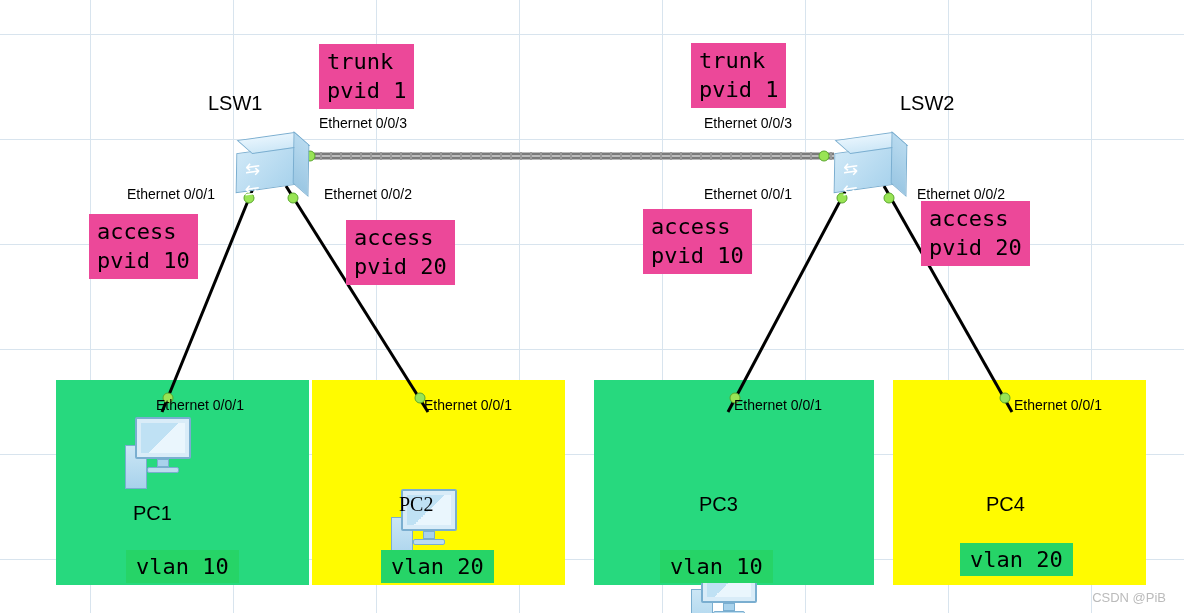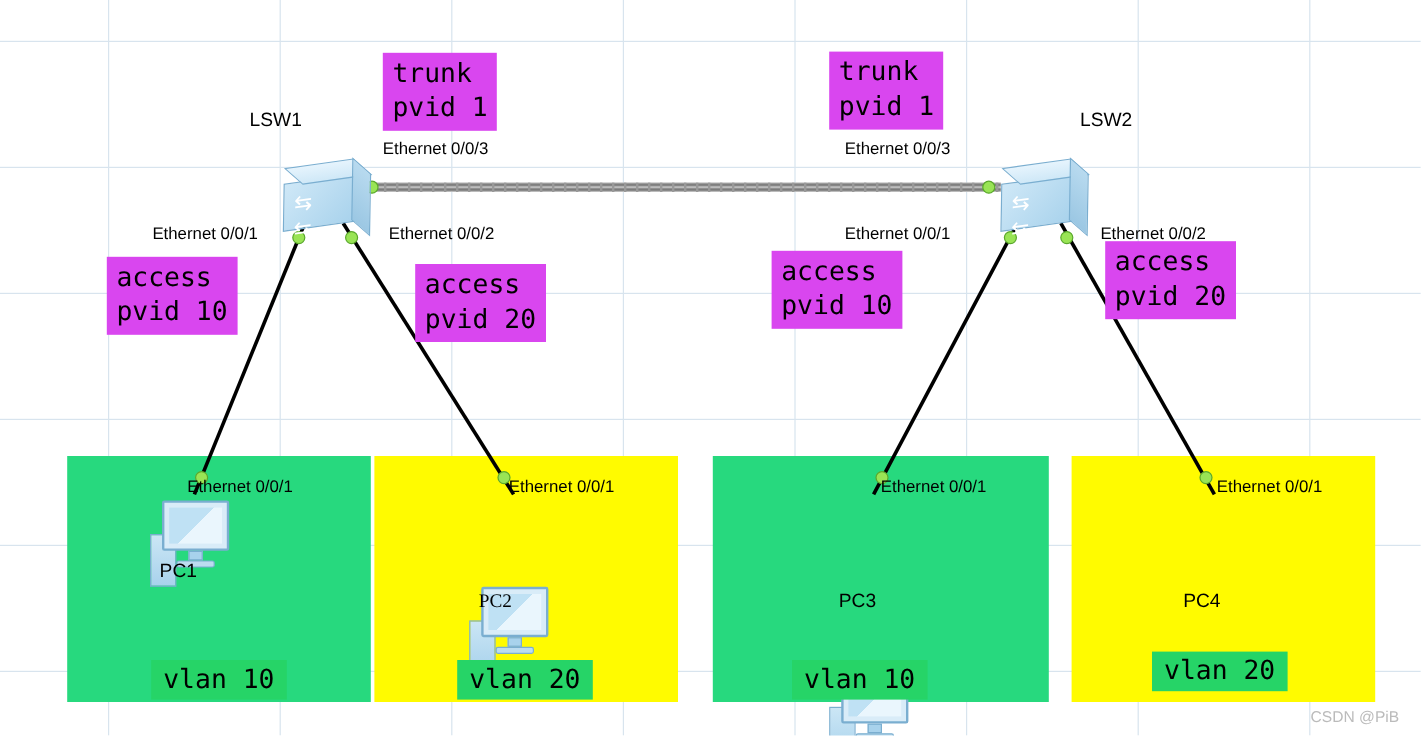--- a/index.html
+++ b/index.html
@@ -2,22 +2,22 @@
 <html><head>
 <meta charset="utf-8">
 <style>
   *{box-sizing:border-box;margin:0;padding:0}
   body{width:1184px;height:613px;background:#fff;font-family:Arial,sans-serif;position:relative;overflow:hidden}
   .grid{position:absolute;inset:0;pointer-events:none}
   .grid .h,.grid .v{position:absolute;background:#d8e4ee}
   .grid .h{left:0;right:0;height:1px}
   .grid .v{top:0;bottom:0;width:1px}
   .node{position:absolute}
-  .label{position:absolute;font-size:16px;color:#000}
-  .tag{position:absolute;font-family:Consolas,monospace;font-size:22px;background:#d946ef;color:#000;padding:4px 8px;line-height:1.3;white-space:pre}
+  .label{position:absolute;font-size:20px;color:#000}
+  .tag{position:absolute;font-family:Consolas,monospace;font-size:22px;background:#ec4899;color:#000;padding:4px 8px;line-height:1.3;white-space:pre}
   .zone{position:absolute;z-index:1}
   .zone.green{background:#27d97e}
   .zone.yellow{background:#fffb00}
   .vlabel{position:absolute;font-family:Consolas,monospace;font-size:22px;background:#26d467;color:#000;padding:4px 10px}
   svg.lines{position:absolute;inset:0;z-index:3;pointer-events:none}
   .sw-body{width:60px;height:40px;background:linear-gradient(135deg,#cfe8f7,#a8d2ec);border:1px solid #7aaed0;transform:skewY(-8deg) skewX(-1deg);position:relative}
   .sw-body::before{content:"";position:absolute;left:0;right:0;top:-14px;height:14px;background:linear-gradient(#e6f4fd,#cfe8f7);border:1px solid #7aaed0;transform:skewX(45deg) translateX(7px)}
   .sw-body::after{content:"";position:absolute;top:-14px;bottom:0;right:-14px;width:14px;background:linear-gradient(#b8daef,#9bc7e3);border:1px solid #7aaed0;transform:skewY(45deg) translateY(7px)}
   .sw-arrows{position:absolute;top:6px;left:8px;color:#fff;font-size:18px;letter-spacing:-2px}
   .pc{position:relative;width:72px;height:72px}
@@ -148,16 +148,16 @@
   </div>
 
 <div class="wm">CSDN @PiB</div>
 
 <div class="vlabel" style="left: 126px; top: 550px; z-index: 5;">vlan 10</div>
 <div class="vlabel" style="left: 381px; top: 550px; z-index: 5;">vlan 20</div>
 <div class="vlabel" style="left: 660px; top: 550px; z-index: 5;">vlan 10</div>
 <div class="vlabel" style="left: 960px; top: 543px; z-index: 5;">vlan 20</div>
 <div class="label" style="left: 208px; top: 92px; z-index: 5;">LSW1</div>
 <div class="label" style="left: 900px; top: 92px; z-index: 5; text-align: center;">LSW2</div>
-<div class="label" style="left: 133px; top: 468px; z-index: 5;">PC1</div>
+<div class="label" style="left: 133px; top: 502px; z-index: 5;">PC1</div>
 <div class="label" style="left: 399px; top: 493px; z-index: 5; font-family: Liberation Serif, serif;">PC2</div>
 <div class="label" style="left: 699px; top: 493px; z-index: 5;">PC3</div>
 <div class="label" style="left: 986px; top: 493px; z-index: 5;">PC4</div>
 
 </body></html>

